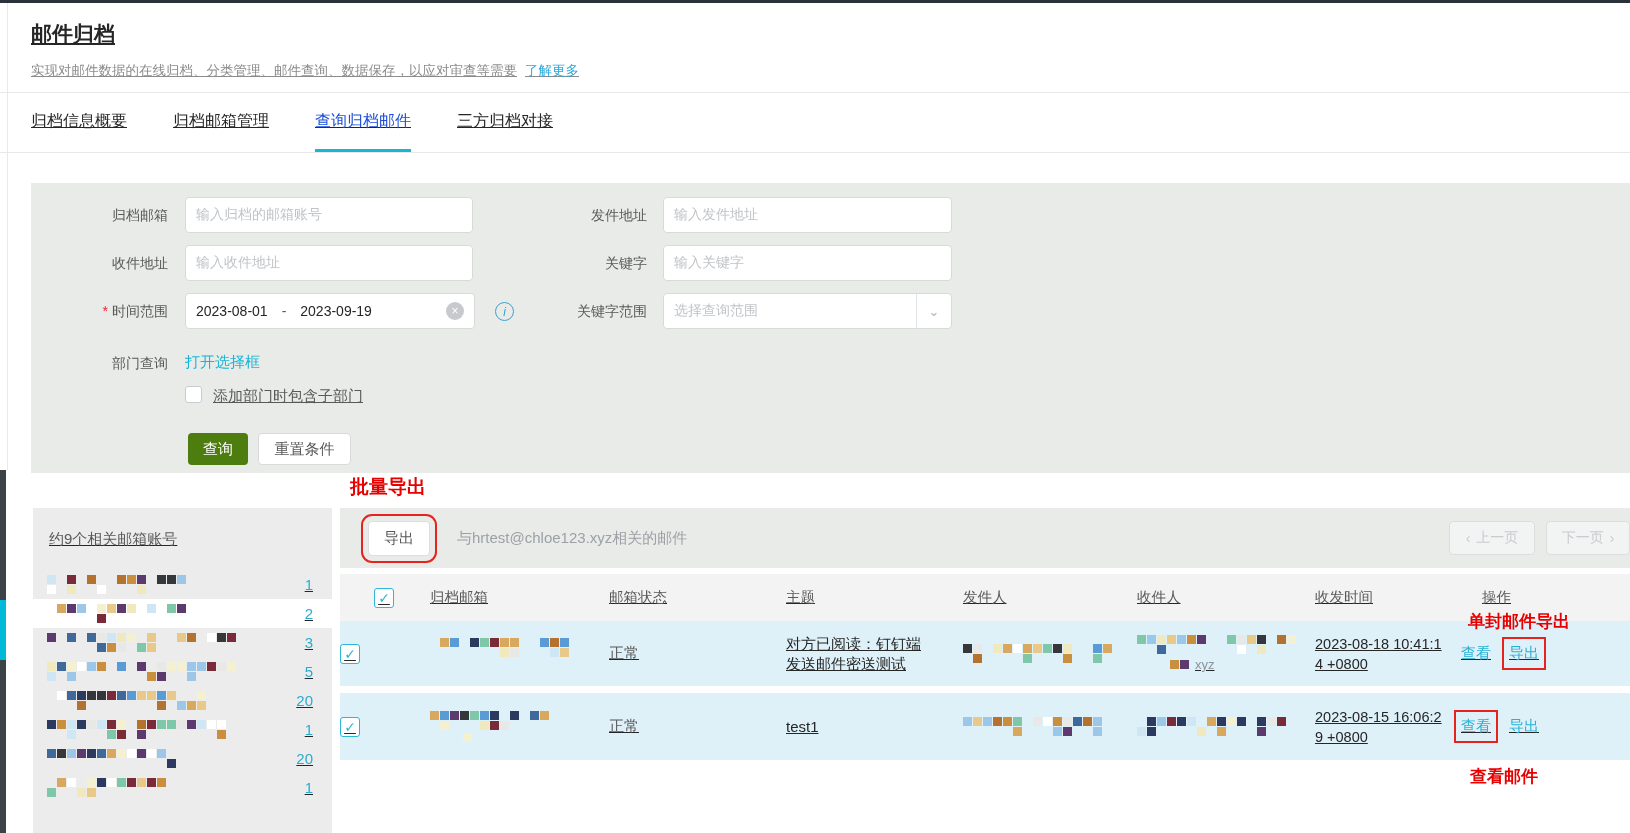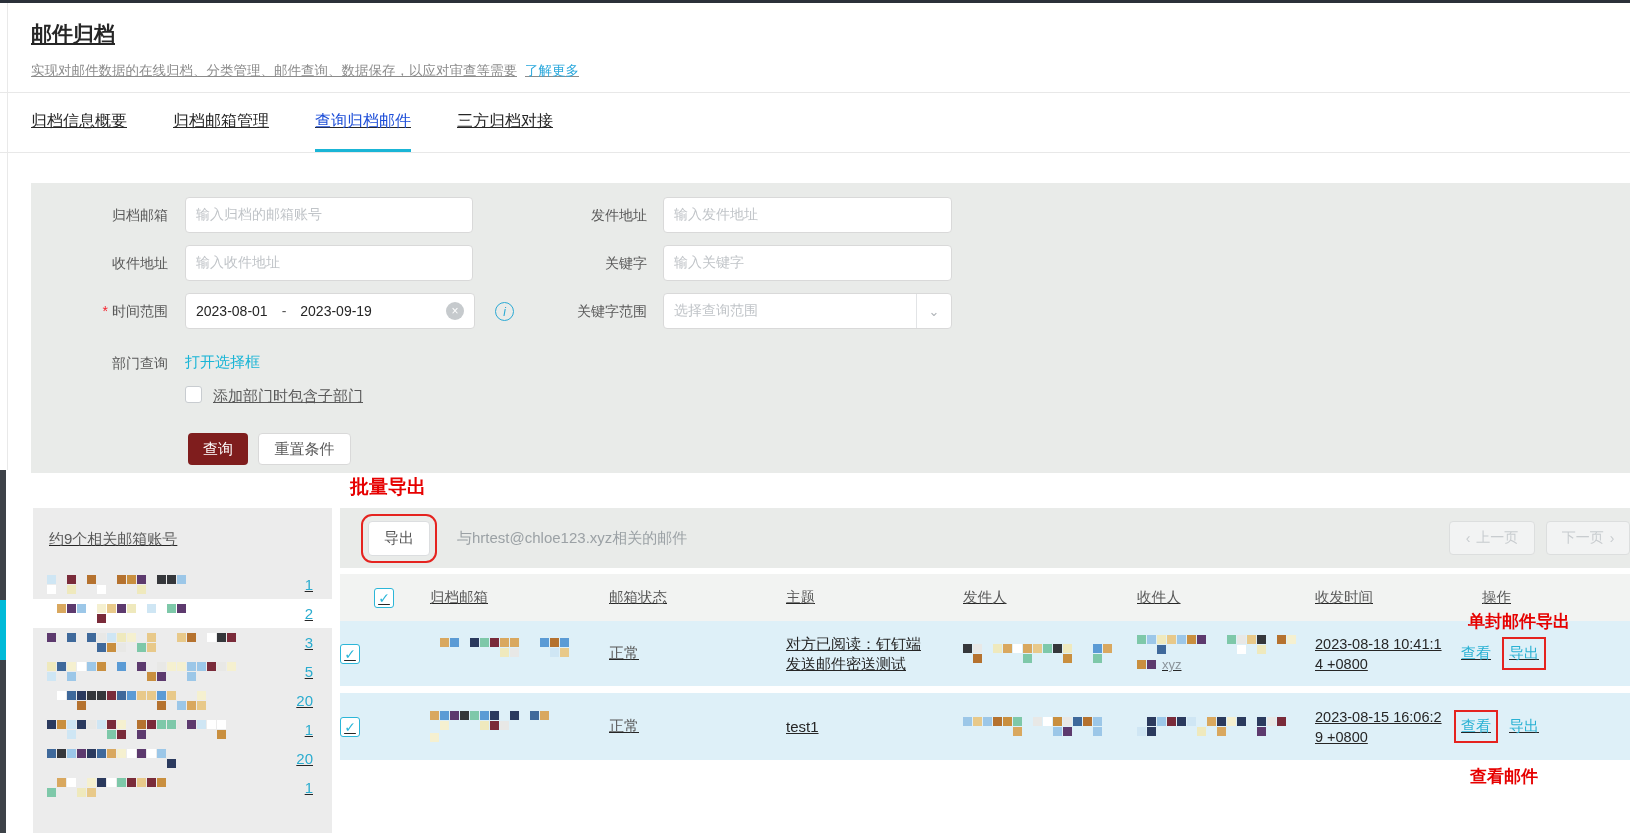--- a/index.html
+++ b/index.html
@@ -33,21 +33,21 @@
             font-size:12px;line-height:18px;text-align:center;cursor:pointer;}
   .info-ic{position:absolute;width:19px;height:19px;border-radius:50%;border:1.5px solid #2aa9d4;
            color:#2aa9d4;font-size:12px;line-height:19px;text-align:center;box-sizing:border-box;font-style:italic;}
   .sel-arrow{position:absolute;right:0;top:0;width:34px;height:34px;border-left:1px solid #e2e4e6;
              display:flex;align-items:center;justify-content:center;color:#aeb3b7;font-size:13px;}
   .link{color:#1ab5d6;cursor:pointer;font-size:15px;text-decoration:none;}
   .cb{box-sizing:border-box;background:#fff;border:1px solid #c8ccd0;border-radius:3px;display:inline-block;}
   .cb.checked{border:1.5px solid #2cb6d8;color:#2cb6d8;font-weight:700;text-align:center;}
   .btn{position:absolute;height:32px;border-radius:4px;box-sizing:border-box;font-size:15px;
        display:flex;align-items:center;justify-content:center;cursor:pointer;}
-  .btn.primary{background:#7f1d1d;color:#fff;border:none;}
+  .btn.primary{background:#4d7c0f;color:#fff;border:none;}
   .btn.ghost{background:#fff;border:1px solid #d9d9d9;color:#595959;}
   
   #rail{left:0;top:470px;width:6px;height:363px;background:#3d4248;}
   #rail-active{left:0;top:600px;width:6px;height:60px;background:#00bad8;}
   
   #sidebar{left:33px;top:508px;width:299px;height:325px;background:#ececec;overflow:hidden;}
   #sidebar .sb-head{height:62px;display:flex;align-items:center;padding:0 16px;font-size:15px;color:#595959;box-sizing:border-box;}
   .sb-item{height:29px;display:flex;align-items:center;justify-content:space-between;
            padding:0 19px 0 14px;cursor:pointer;}
   .sb-item.selected{background:#fff;}
@@ -75,21 +75,21 @@
   .trow .tc{display:flex;flex-direction:column;justify-content:center;align-items:flex-start;font-size:15px;color:#262626;}
   .tc.c-mailbox{padding-left:2px;}
   .tc.c-status{padding-left:6px;color:#595959;}
   .c-subject .subj{max-width:146px;line-height:20px;}
   .c-time .tm{width:128px;word-break:break-all;line-height:20px;font-size:14.5px;}
   .c-ops{padding-left:6px;}
   #thead-row .c-ops{padding-left:27px;}
   .ops-line{display:flex;gap:18px;align-items:center;}
   .op-link{color:#29b1d3;font-size:15px;cursor:pointer;text-decoration:none;}
   .op-link.boxed{outline:2px solid #e5231f;outline-offset:5px;}
-  .tail{display:flex;align-items:center;gap:3px;font-size:13px;color:#8b949b;margin-top:2px;}
+  .tail{display:flex;align-items:center;gap:3px;font-size:13px;color:#8b949b;margin-top:2px;margin-left:33px;}
   
   .mosaic{position:relative;display:inline-block;vertical-align:middle;}
   .mosaic i{position:absolute;width:9px;height:9px;}
   
   .ann{position:absolute;color:#e60000;font-weight:700;}
   #ann-batch{left:350px;top:474px;font-size:19px;}
   #ann-single{left:1468px;top:610px;font-size:17px;}
   #ann-view{left:1470px;top:765px;font-size:17px;}
 </style>
 </head>

